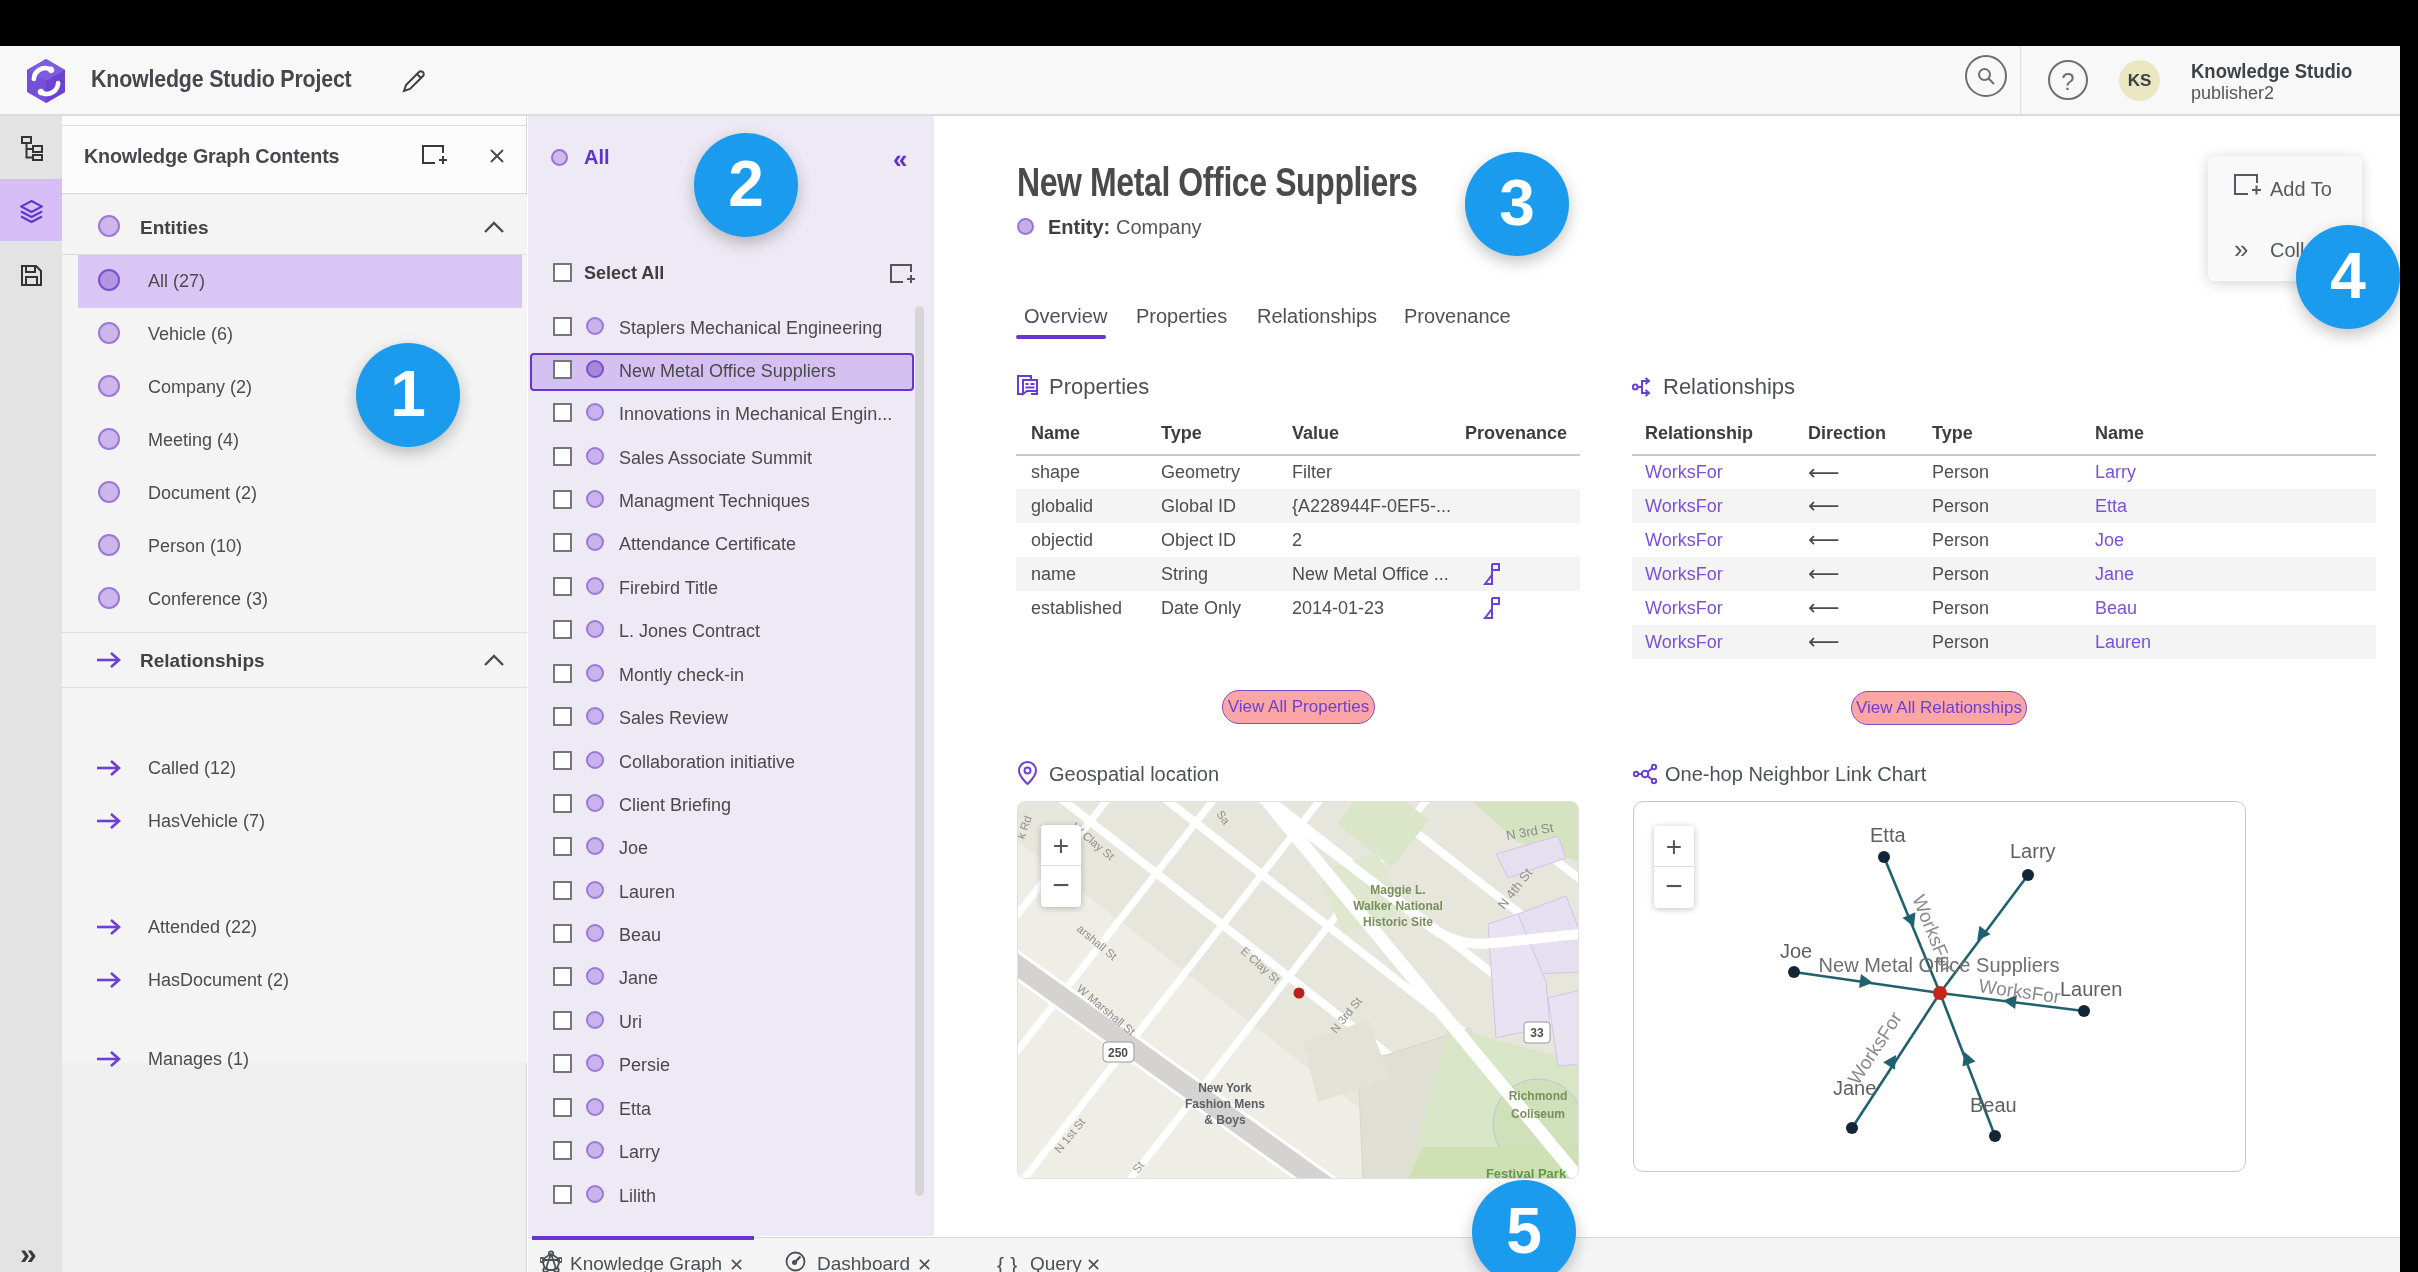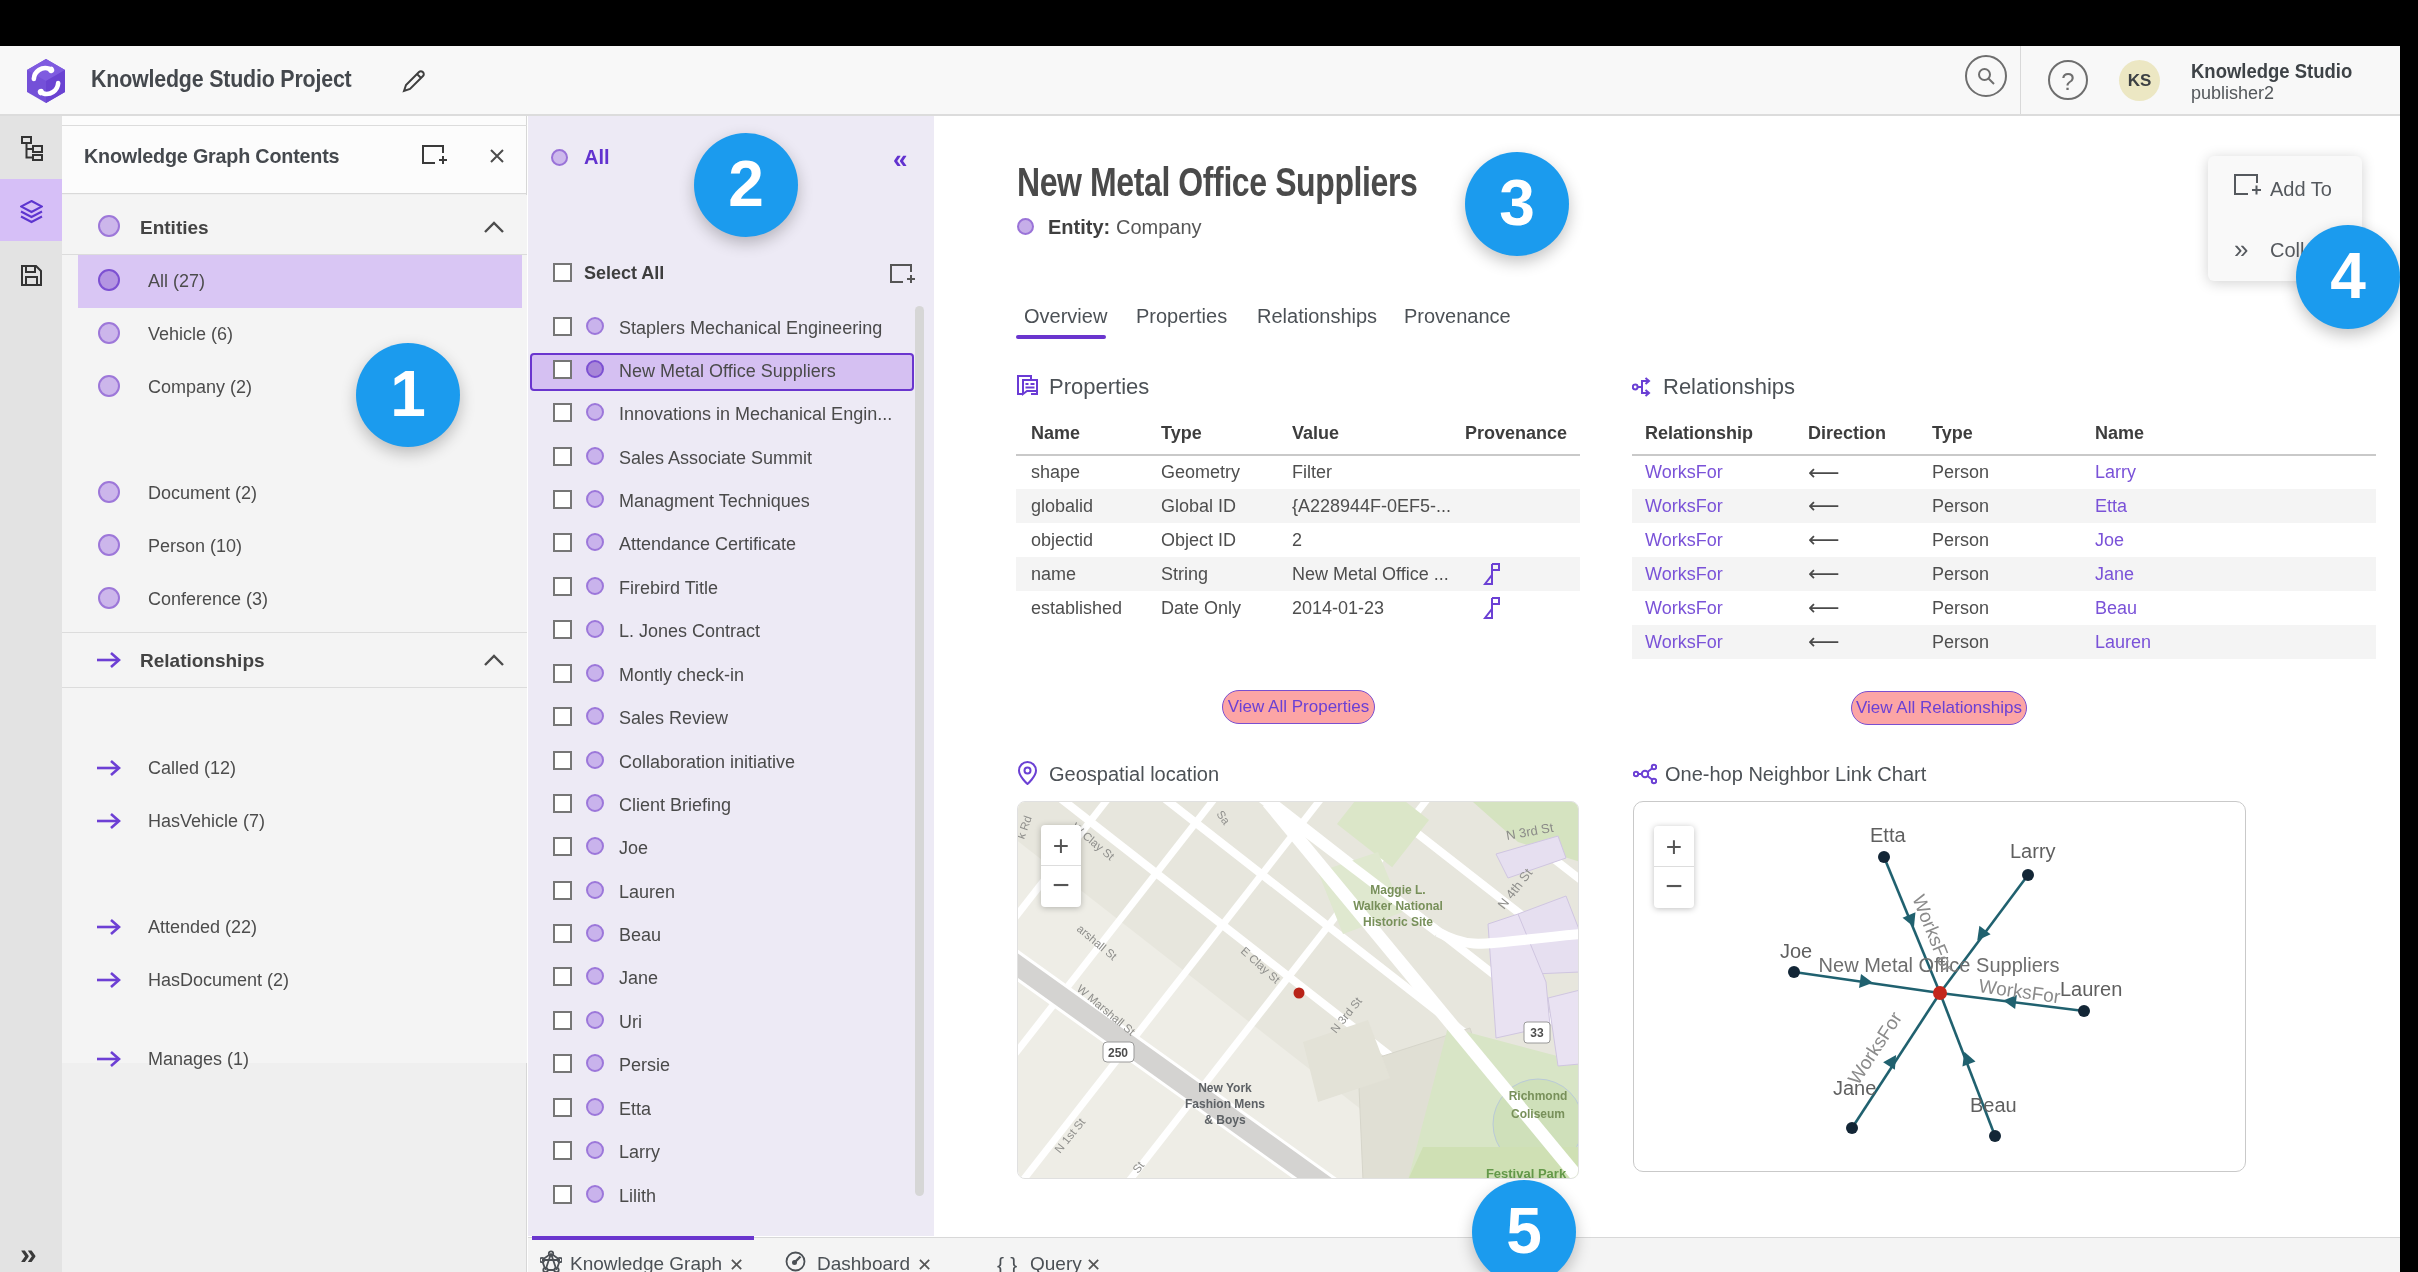--- a/index.html
+++ b/index.html
@@ -179,20 +179,24 @@
           <div class="lbl">All (27)</div>
         </div>
 <div class="p1row" style="top:262px;">
           <div class="crc"></div>
           <div class="lbl">Vehicle (6)</div>
         </div>
 <div class="p1row" style="top:315px;">
           <div class="crc"></div>
           <div class="lbl">Company (2)</div>
         </div>
+<div class="p1row" style="top:368px;">
+          <div class="crc"></div>
+          <div class="lbl">Meeting (4)</div>
+        </div>
 <div class="p1row" style="top:421px;">
           <div class="crc"></div>
           <div class="lbl">Document (2)</div>
         </div>
 <div class="p1row" style="top:474px;">
           <div class="crc"></div>
           <div class="lbl">Person (10)</div>
         </div>
 <div class="p1row" style="top:527px;">
           <div class="crc"></div>

